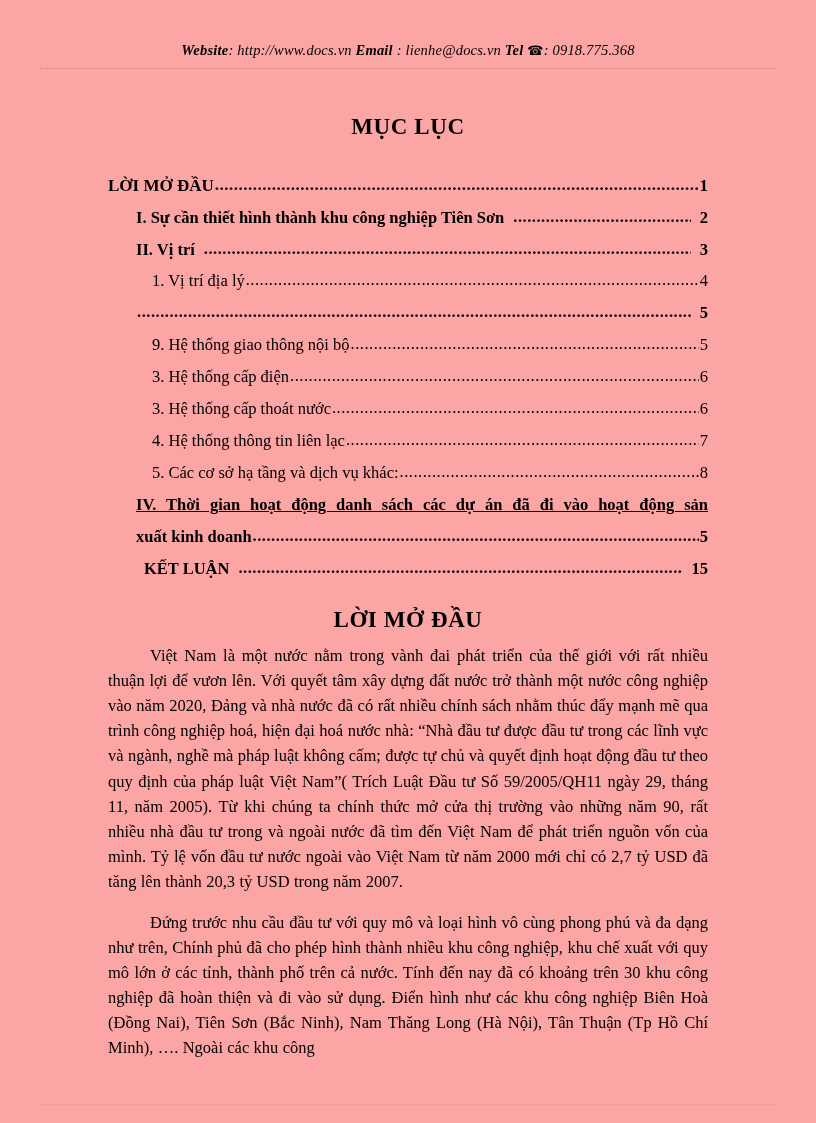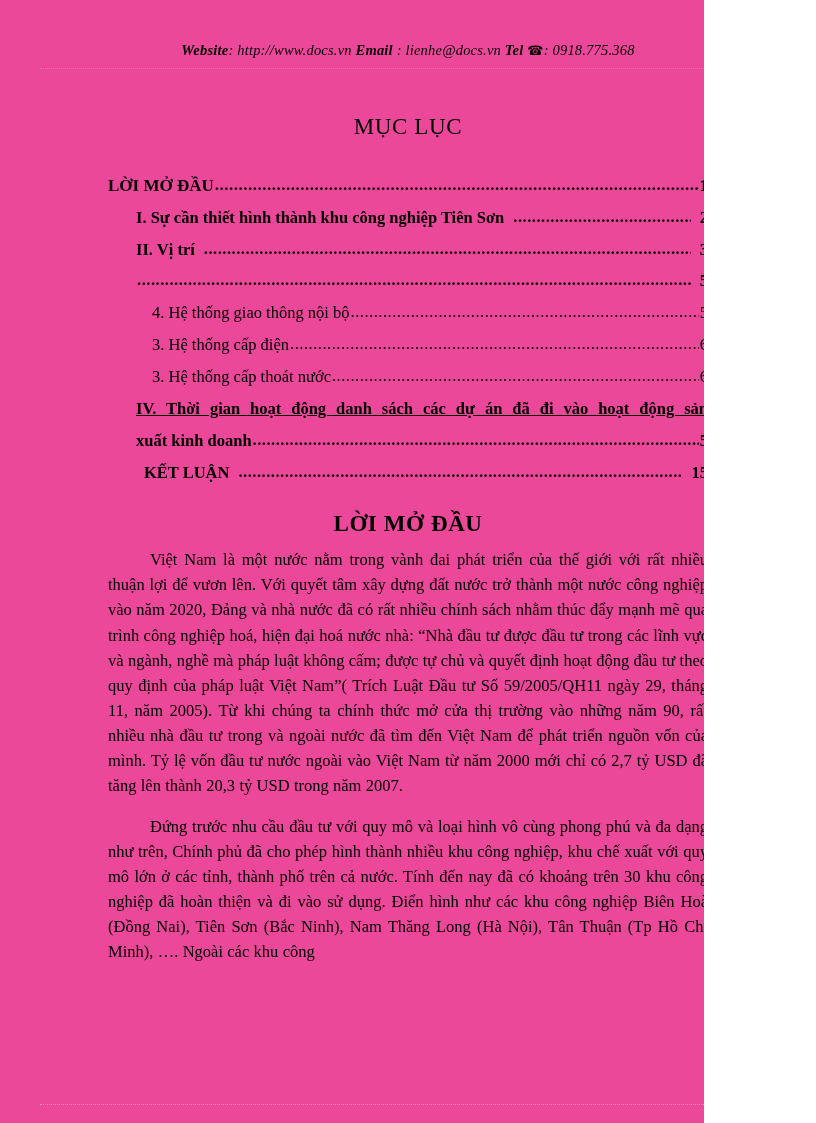--- a/index.html
+++ b/index.html
@@ -2,23 +2,23 @@
 <html><head>
 <meta charset="utf-8">
 <style>
   html, body {
     margin: 0;
     padding: 0;
     background: #ffffff;
   }
   .page {
     position: relative;
-    width: 704px;
+    width: 816px;
     height: 1123px;
-    background: #ec4899;
+    background: #fca5a5;
     font-family: "Liberation Serif", "DejaVu Serif", serif;
     color: #000000;
     overflow: hidden;
     box-sizing: border-box;
   }
 
   
   .doc-header {
     position: absolute;
     top: 42px;
@@ -65,21 +65,21 @@
     position: absolute;
     top: 100px;
     left: 108px;
     width: 600px;
   }
 
   
   .toc-title {
     text-align: center;
     font-size: 23px;
-    font-weight: normal;
+    font-weight: bold;
     letter-spacing: 0.6px;
     margin: 14px 0 0 0;
   }
 
   
   .toc {
     margin-top: 36px;
   }
   .toc-row {
     display: flex;
@@ -203,45 +203,60 @@
         <span class="leader"></span>
         <span class="pg">2</span>
       </div>
 
       <div class="toc-row lvl1">
         <span class="txt">II. Vị trí</span>
         <span class="leader"></span>
         <span class="pg">3</span>
       </div>
 
+      <div class="toc-row lvl2">
+        <span class="txt">1. Vị trí địa lý</span>
+        <span class="leader"></span>
+        <span class="pg">4</span>
+      </div>
 
       <div class="toc-row lvl1">
         <span class="leader"></span>
         <span class="pg">5</span>
       </div>
 
       <div class="toc-row lvl2">
-        <span class="txt">4. Hệ thống giao thông nội bộ</span>
+        <span class="txt">9. Hệ thống giao thông nội bộ</span>
         <span class="leader"></span>
         <span class="pg">5</span>
       </div>
 
       <div class="toc-row lvl2">
         <span class="txt">3. Hệ thống cấp điện</span>
         <span class="leader"></span>
         <span class="pg">6</span>
       </div>
 
       <div class="toc-row lvl2">
         <span class="txt">3. Hệ thống cấp thoát nước</span>
         <span class="leader"></span>
         <span class="pg">6</span>
       </div>
 
-
+      <div class="toc-row lvl2">
+        <span class="txt">4. Hệ thống thông tin liên lạc</span>
+        <span class="leader"></span>
+        <span class="pg">7</span>
+      </div>
+
+      <div class="toc-row lvl2">
+        <span class="txt">5. Các cơ sở hạ tầng và dịch vụ khác:</span>
+        <span class="leader"></span>
+        <span class="pg">8</span>
+      </div>
 
       <div class="toc-multiline">
         <span class="l1">IV. Thời gian hoạt động danh sách các dự án đã đi vào hoạt động sản</span>
         <span class="l2">
           <span class="txt">xuất kinh doanh</span>
           <span class="leader"></span>
           <span class="pg">5</span>
         </span>
       </div>
 

